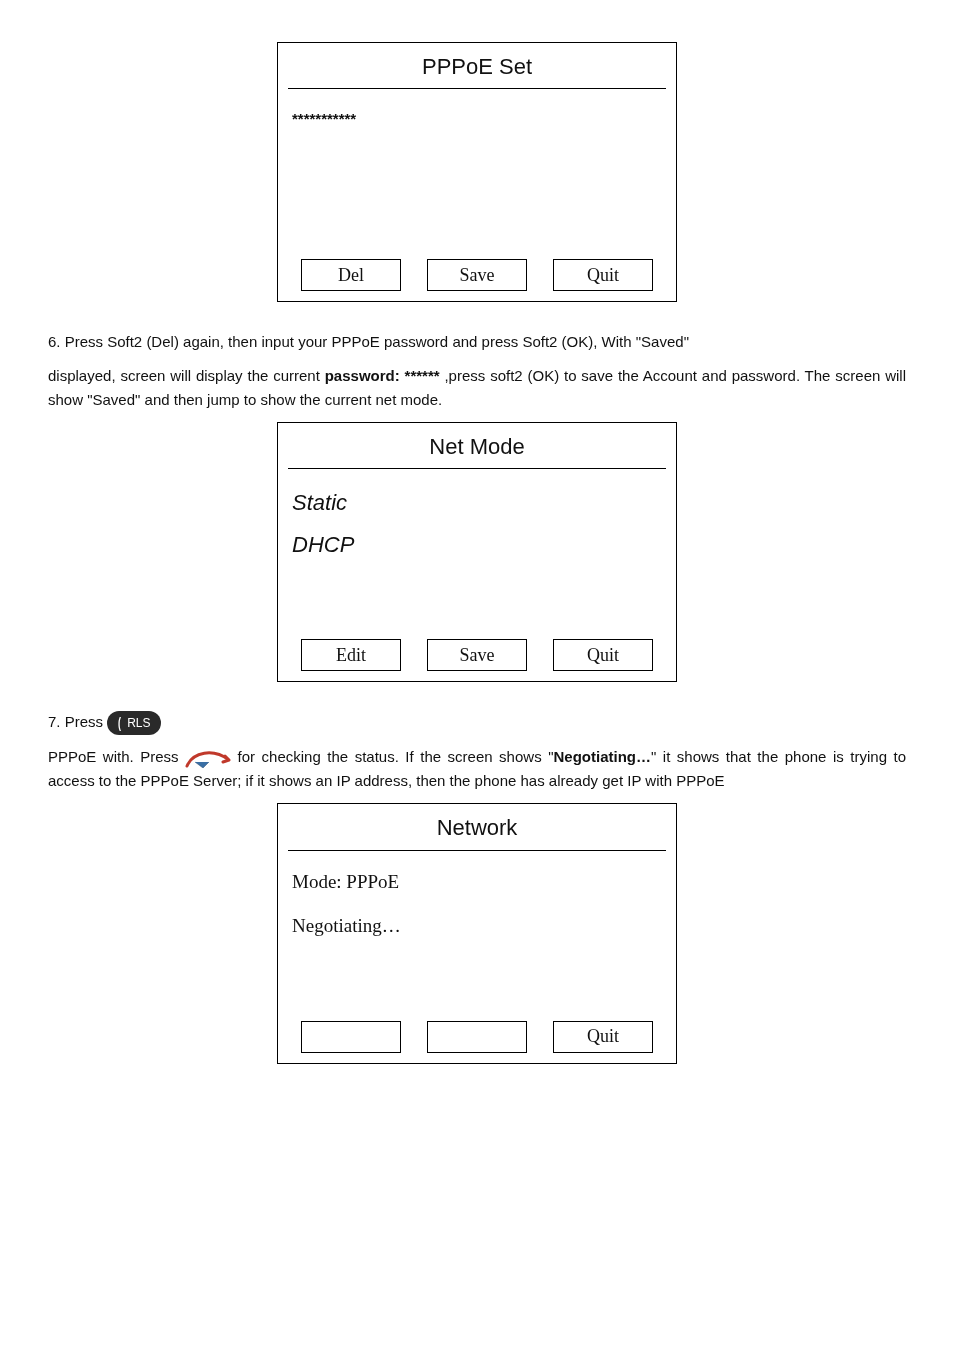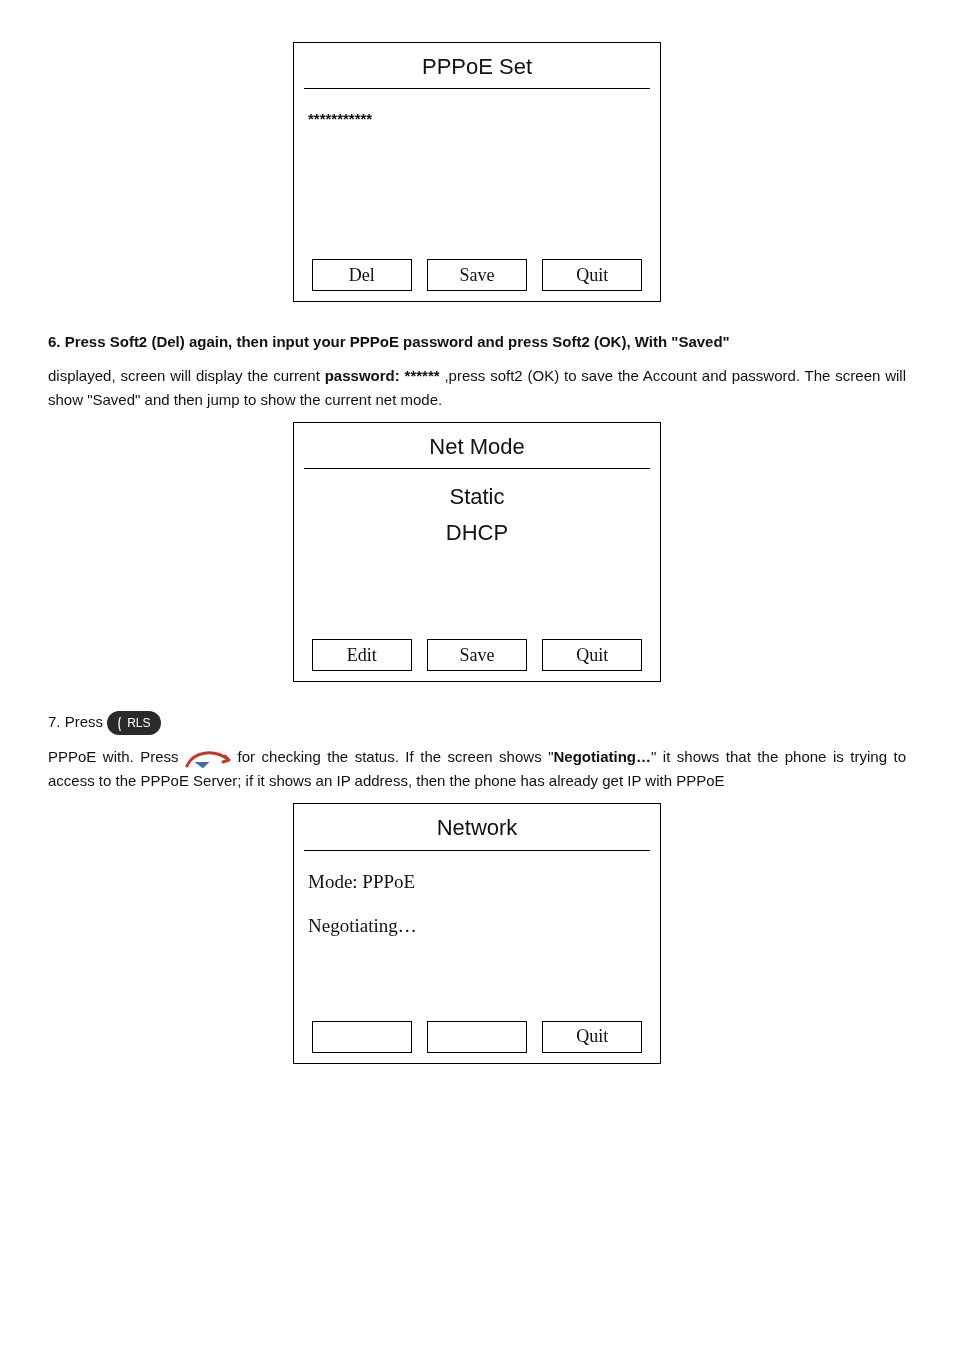--- a/index.html
+++ b/index.html
@@ -7,21 +7,21 @@
     padding: 32px 48px;
     width: 954px;
     box-sizing: border-box;
     font-family: Arial, "Helvetica Neue", Helvetica, sans-serif;
     font-size: 15px;
     color: #111;
     line-height: 1.6;
   }
 
   .device-screen {
-    width: 368px;
+    width: 400px;
     margin: 10px auto 28px auto;
     border: 1px solid #000;
     box-sizing: border-box;
     padding: 0;
   }
   .screen-title {
     font-size: 22px;
     text-align: center;
     padding: 6px 0 4px 0;
   }
@@ -36,23 +36,23 @@
   .screen-body .line {
     font-size: 22px;
     margin: 6px 0;
   }
   .screen-body .line.small {
     font-size: 15px;
     font-family: Arial, sans-serif;
     margin-top: 8px;
   }
   .mode-list .line {
-    text-align: center;
     font-size: 22px;
-    margin: 0 0;
+    margin: 6px 0;
+    font-style: italic;
   }
   .softkeys {
     display: flex;
     justify-content: space-around;
     padding: 6px 10px 10px 10px;
   }
   .softkey {
     width: 100px;
     height: 32px;
     border: 1px solid #000;
@@ -65,21 +65,20 @@
   }
   .softkey.empty {
     
   }
 
   .para {
     text-align: justify;
     margin: 6px 0 10px 0;
   }
   .para.first-gap {
-    font-weight: bold;
   }
 
   .inline-key {
     display: inline-block;
     vertical-align: middle;
     background: #2a2a2a;
     color: #fff;
     font-size: 12px;
     border-radius: 14px;
     padding: 3px 10px;

